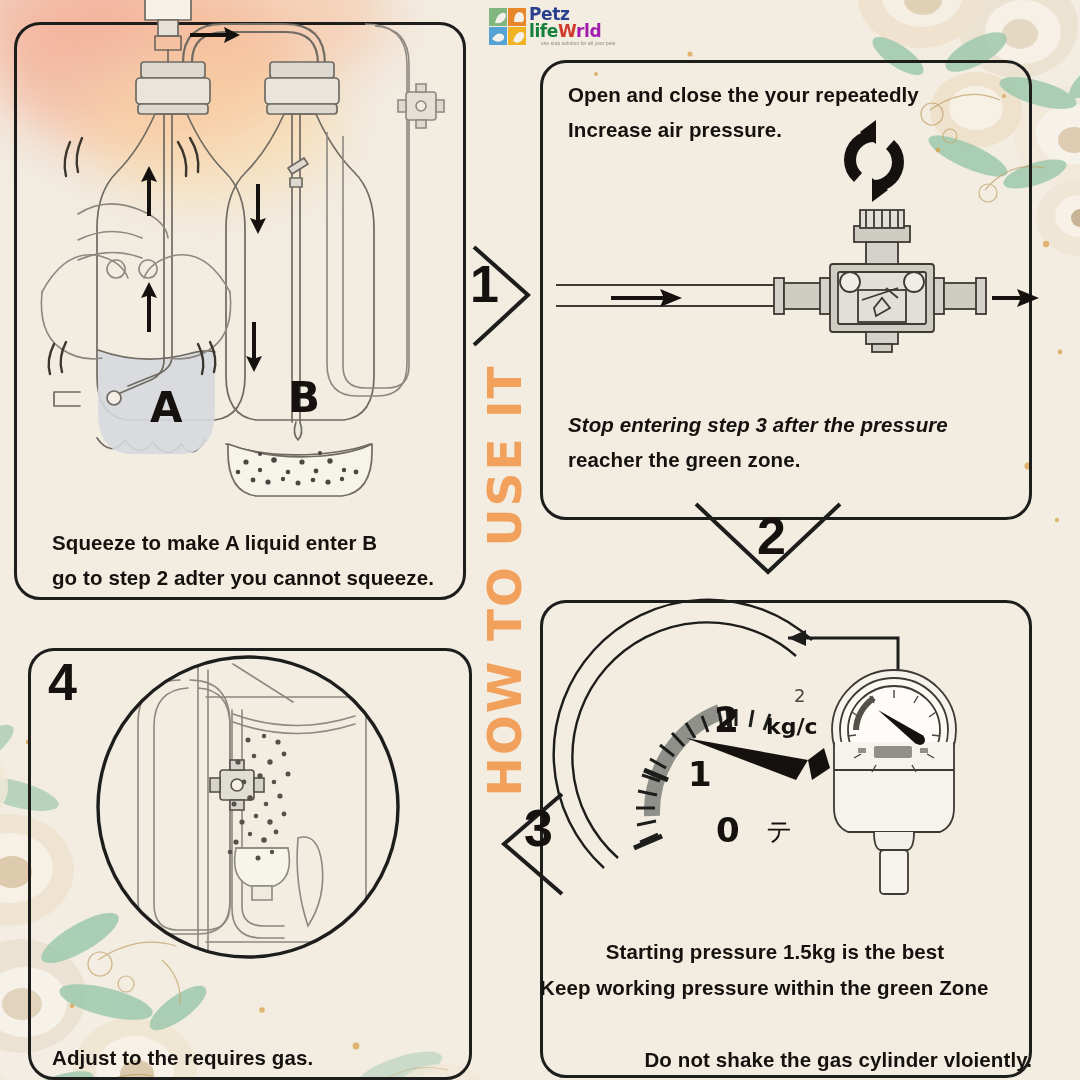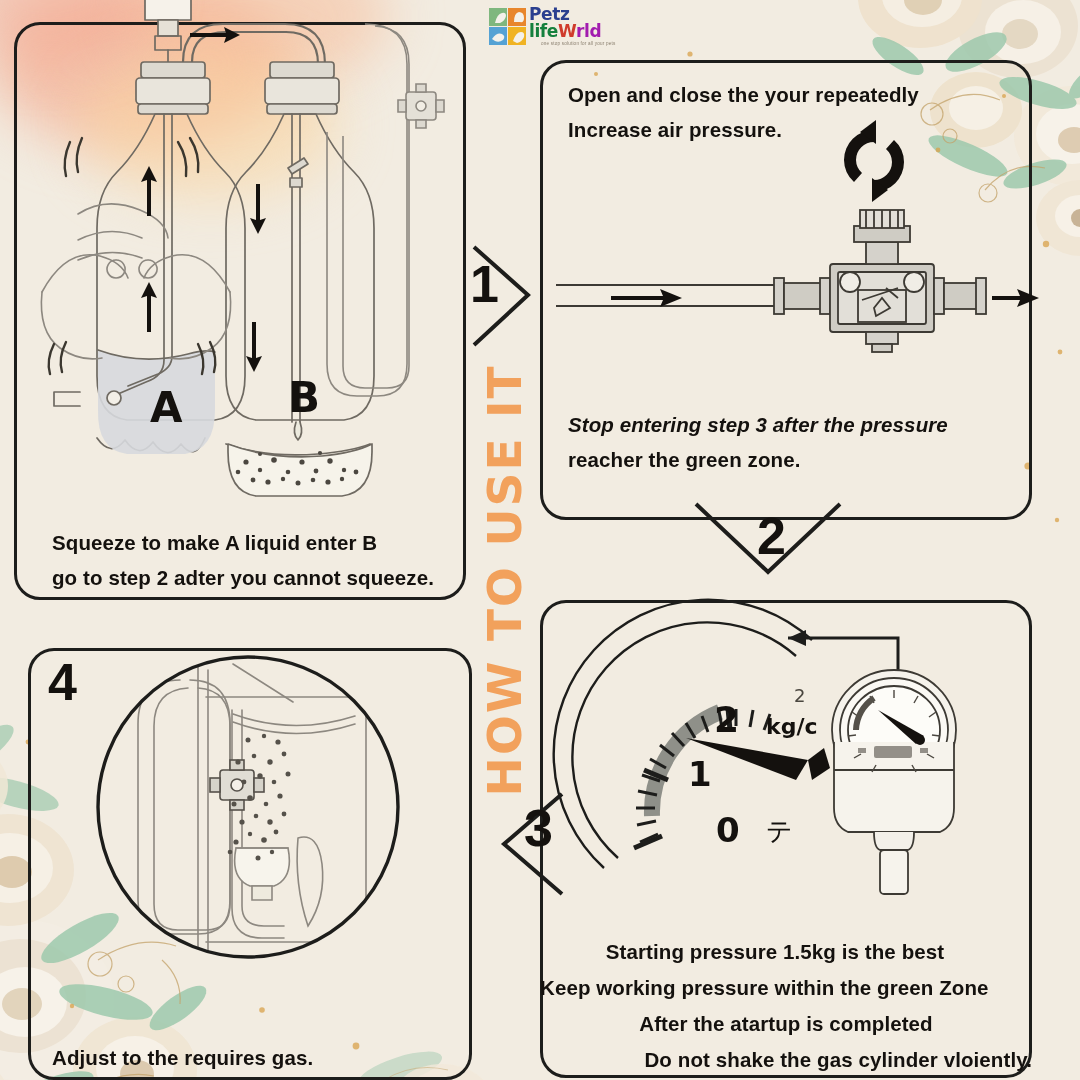--- a/index.html
+++ b/index.html
@@ -481,21 +481,20 @@
     </g>
     <g fill="#6a665e" opacity=".7">
       <rect x="292" y="126" width="38" height="12" rx="2"></rect>
       <rect x="276" y="128" width="8" height="5"></rect>
       <rect x="338" y="128" width="8" height="5"></rect>
     </g>
   </svg>
 
   <div class="cap center" style="left:509px; top:934px; width:492px;margin-left:20px;">Starting pressure 1.5kg is the best</div>
   <div class="cap center" style="left:540px; top:970px; width:440px;">Keep working pressure within the green Zone</div>
-  <div class="cap center" style="left:540px; top:1006px; width:492px;">After the atartup is completed</div>
   <div class="cap center" style="left:540px; top:1042px; width:492px;text-align:right;">Do not shake the gas cylinder vloiently.</div>
 
   <svg class="chev" style="left:496px;top:790px;width:72px;height:108px;">
     <path d="M66 4 L8 54 L66 104" fill="none" stroke="#1d1d1b" stroke-width="4"></path>
   </svg>
   <div class="stepnum" style="left:524px; top:802px;">3</div>
 
   <div class="panel" id="panel4" style="left:28px; top:648px; width:444px; height:432px;"></div>
 
   <svg class="deco" style="left:58px;top:652px;width:400px;height:340px;">

